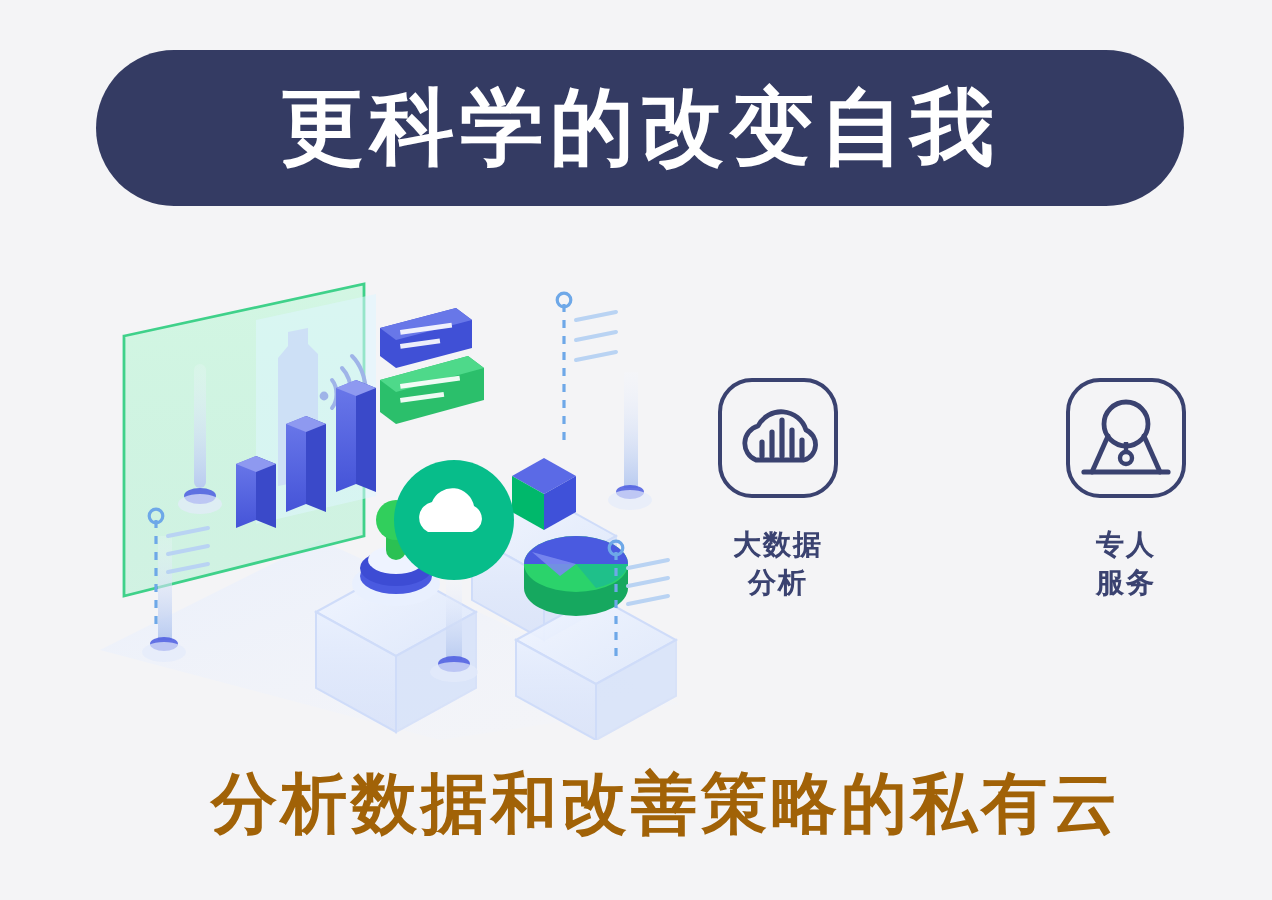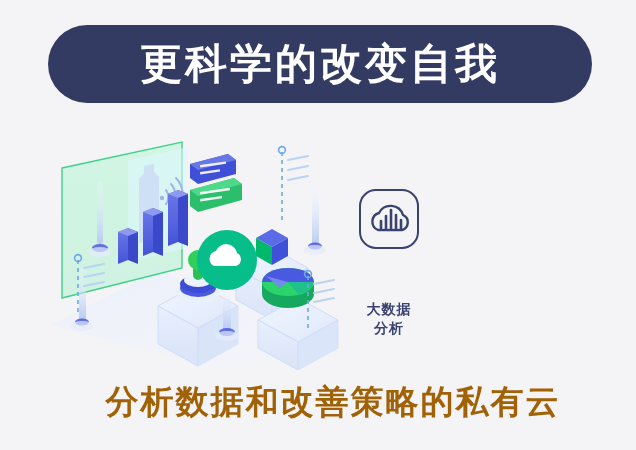--- a/index.html
+++ b/index.html
@@ -24,21 +24,21 @@
   }
 
   
   .illustration{position:absolute;left:40px;top:120px;width:300px;height:250px;}
 
   
   .features{
     position:absolute;left:352px;top:188px;width:248px;height:150px;
     display:flex;justify-content:space-between;
   }
-  .feature{width:74px;display:flex;flex-direction:column;align-items:center;gap:36px;}
+  .feature{width:74px;display:flex;flex-direction:column;align-items:center;}
   .feature-icon{width:62px;height:62px;}
   .feature-label{
     margin-top:14px;text-align:center;color:#3a4270;
     font-size:14px;font-weight:700;line-height:19px;letter-spacing:1px;
   }
   .feature-label span{display:block;}
 
   
   .tagline{
     position:absolute;left:0;top:382px;width:636px;text-align:center;
@@ -249,18 +249,35 @@
           </g>
         </svg>
       </div>
       <div class="feature-label">
         <span>大数据</span>
         <span>分析</span>
       </div>
     </div>
 
 
+    <div class="feature">
+      <div class="feature-icon">
+        <svg width="62" height="62" viewBox="0 0 62 62">
+          <rect x="2" y="2" width="58" height="58" rx="16" fill="none" stroke="#3a4270" stroke-width="2"></rect>
+          <circle cx="31" cy="24" r="11" fill="none" stroke="#3a4270" stroke-width="2.4"></circle>
+          <path d="M22,30 L14,48" fill="none" stroke="#3a4270" stroke-width="2.4" stroke-linecap="round"></path>
+          <path d="M40,30 L48,48" fill="none" stroke="#3a4270" stroke-width="2.4" stroke-linecap="round"></path>
+          <path d="M31,33 L31,38" fill="none" stroke="#3a4270" stroke-width="2.2"></path>
+          <circle cx="31" cy="41" r="3" fill="none" stroke="#3a4270" stroke-width="2.2"></circle>
+          <line x1="10" y1="48" x2="52" y2="48" stroke="#3a4270" stroke-width="2.6" stroke-linecap="round"></line>
+        </svg>
+      </div>
+      <div class="feature-label">
+        <span>专人</span>
+        <span>服务</span>
+      </div>
+    </div>
 
   </div>
 
   <div class="tagline">分析数据和改善策略的私有云</div>
 
 </div>
 
 </body></html>

